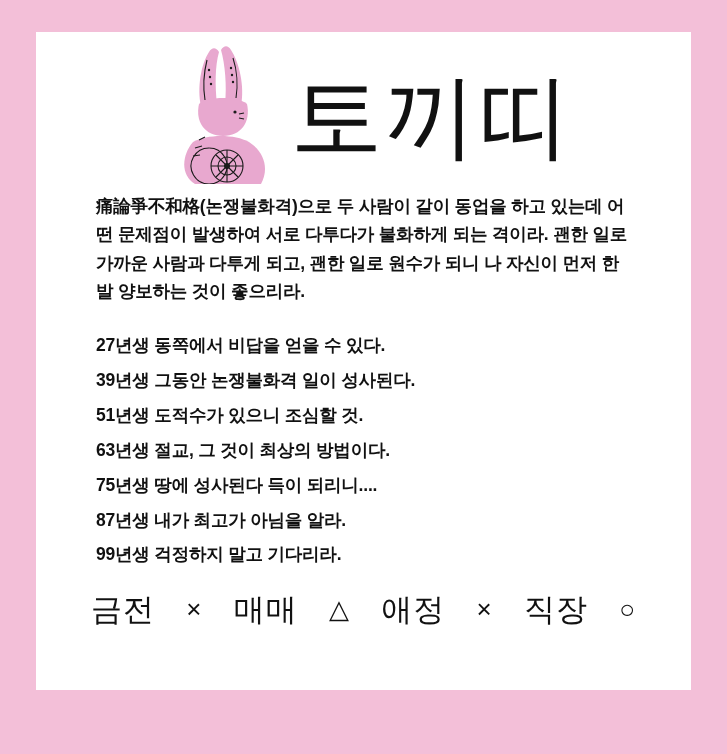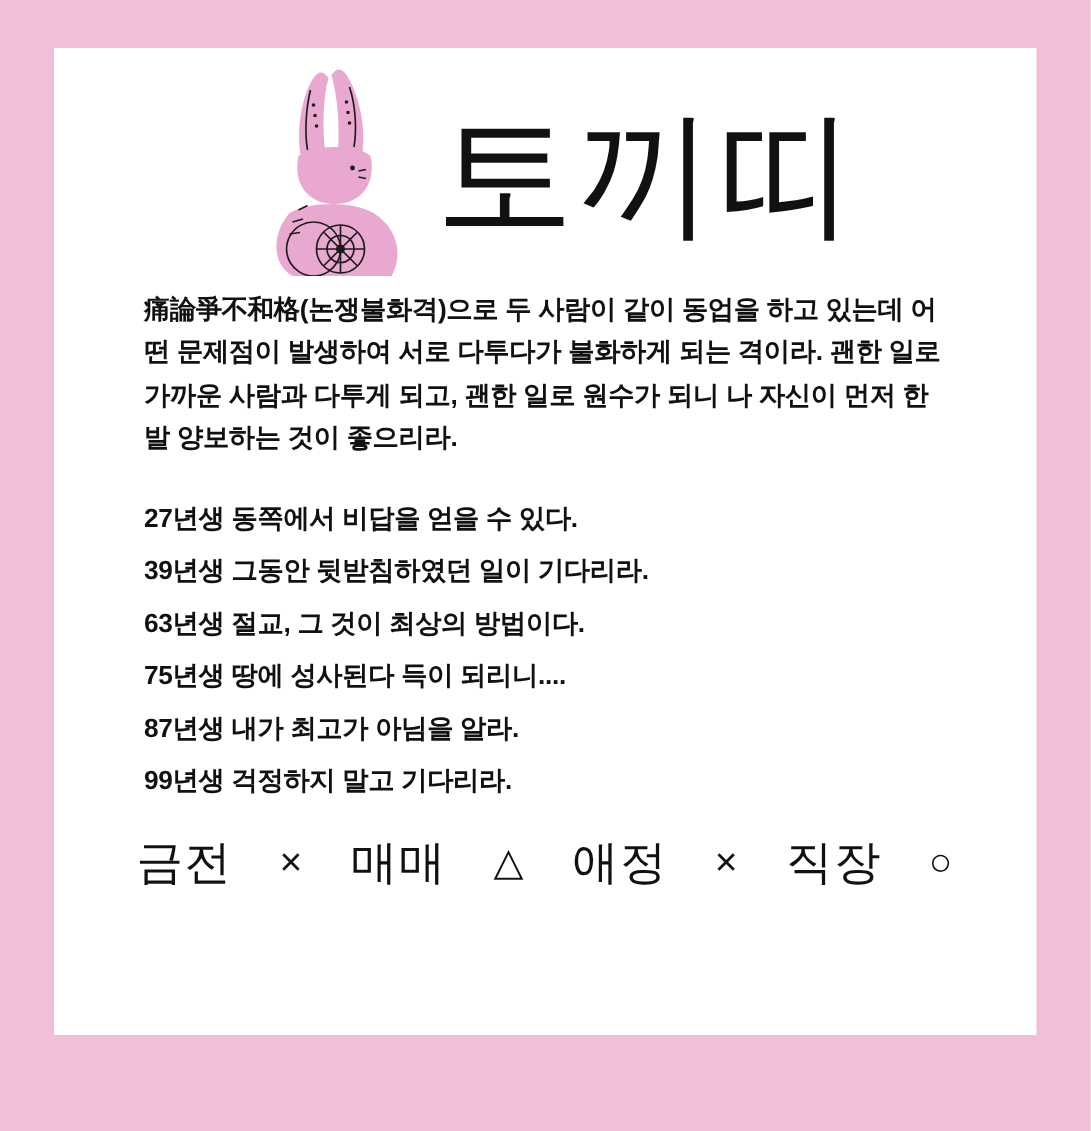--- a/index.html
+++ b/index.html
@@ -132,21 +132,22 @@
         </svg>
       </div>
       <div class="title">토끼띠</div>
     </div>
 
     <div class="body-text">
       <p class="para">痛論爭不和格(논쟁불화격)으로 두 사람이 같이 동업을 하고 있는데 어떤 문제점이 발생하여 서로 다투다가 불화하게 되는 격이라. 괜한 일로 가까운 사람과 다투게 되고, 괜한 일로 원수가 되니 나 자신이 먼저 한 발 양보하는 것이 좋으리라.</p>
 
       <ul class="year-list">
         <li>27년생 동쪽에서 비답을 얻을 수 있다.</li>
-        <li>39년생 그동안 뒷받침하였던 일이 기다리라.</li>
+        <li>39년생 그동안 논쟁불화격 일이 성사된다.</li>
+        <li>51년생 도적수가 있으니 조심할 것.</li>
         <li>63년생 절교, 그 것이 최상의 방법이다.</li>
         <li>75년생 땅에 성사된다 득이 되리니....</li>
         <li>87년생 내가 최고가 아님을 알라.</li>
         <li>99년생 걱정하지 말고 기다리라.</li>
       </ul>
     </div>
 
     <div class="footer">
       <span>금전</span>
       <span class="gap"></span>

